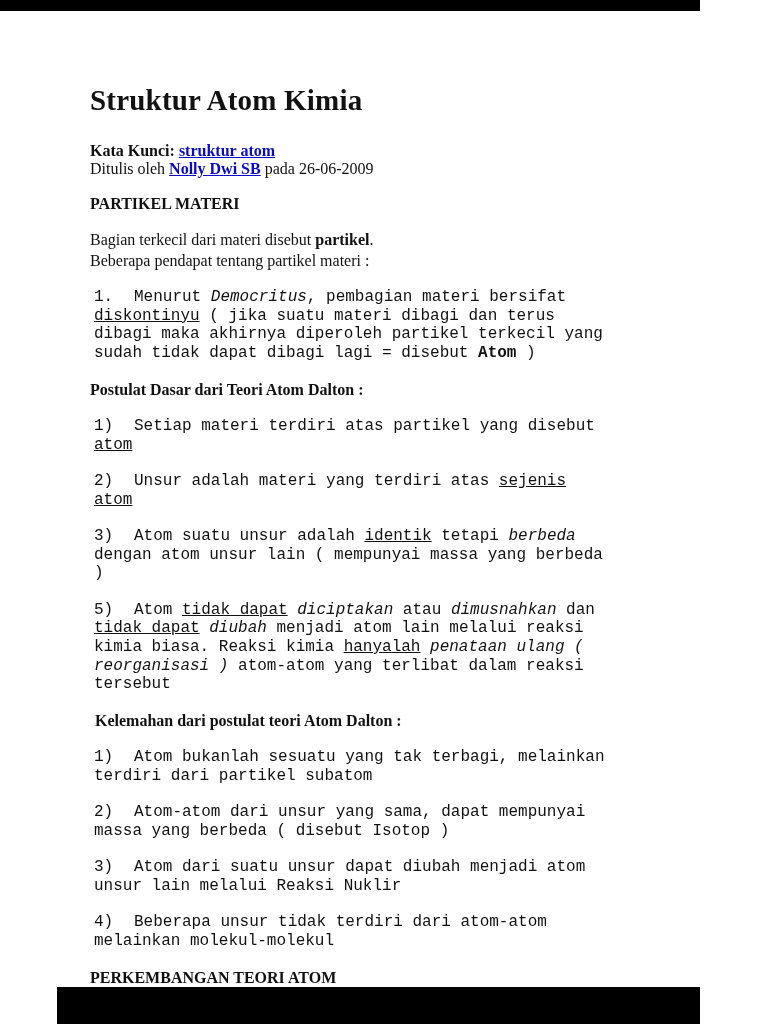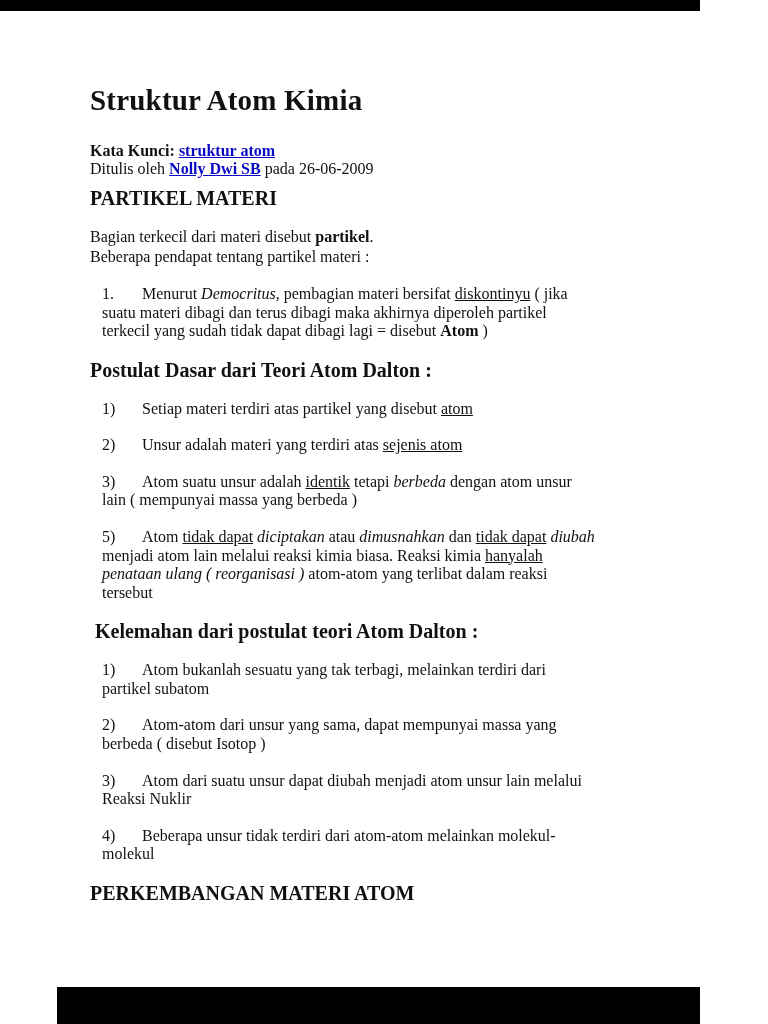--- a/index.html
+++ b/index.html
@@ -15,24 +15,24 @@
   }
   .scan-bar { position:absolute; background:#000000; }
   .scan-bar.top { top:0; left:0; right:0; height:11px; }
   .scan-bar.bottom { bottom:0; left:57px; right:0; height:37px; }
   .content { padding:84px 90px 0 90px; }
   h1 {
     font-size:29px; font-weight:bold; margin:0 0 24px 0;
     letter-spacing:0.2px;
   }
   .meta p { margin:0; }
-  h2 { font-size:20px; font-weight:bold; margin:8px 0 18px 0; }
+  h2 { font-size:16px; font-weight:bold; margin:16px 0 18px 0; }
   h2.indented { padding-left:5px; }
   p.para { margin:2px 0; }
-  p.item { margin:18px 12px; }
+  p.item { margin:18px 4px;font-family:Liberation Mono, monospace; }
   .num { display:inline-block; width:40px; }
   a.lnk { color:#0a0ac4; text-decoration:underline; cursor:pointer;font-weight:bold; }
   .seg-b { font-weight:bold; }
   .seg-i { font-style:italic; }
   .seg-u { text-decoration:underline; }
 </style>
 </head>
 <body>
 
 <div class="page">
@@ -68,17 +68,17 @@
     <h2 class="indented">Kelemahan dari postulat teori Atom Dalton :</h2>
 
     <p class="item"><span class="num">1)</span><span><span>Atom bukanlah sesuatu yang tak terbagi, melainkan terdiri dari partikel subatom</span></span></p>
 
     <p class="item"><span class="num">2)</span><span><span>Atom-atom dari unsur yang sama, dapat mempunyai massa yang berbeda ( disebut Isotop )</span></span></p>
 
     <p class="item"><span class="num">3)</span><span><span>Atom dari suatu unsur dapat diubah menjadi atom unsur lain melalui Reaksi Nuklir</span></span></p>
 
     <p class="item"><span class="num">4)</span><span><span>Beberapa unsur tidak terdiri dari atom-atom melainkan molekul-molekul</span></span></p>
 
-    <h2>PERKEMBANGAN MATERI ATOM</h2>
+    <h2>PERKEMBANGAN TEORI ATOM</h2>
   </div>
 
   <div class="scan-bar bottom"></div>
 </div>
 
 </body></html>

